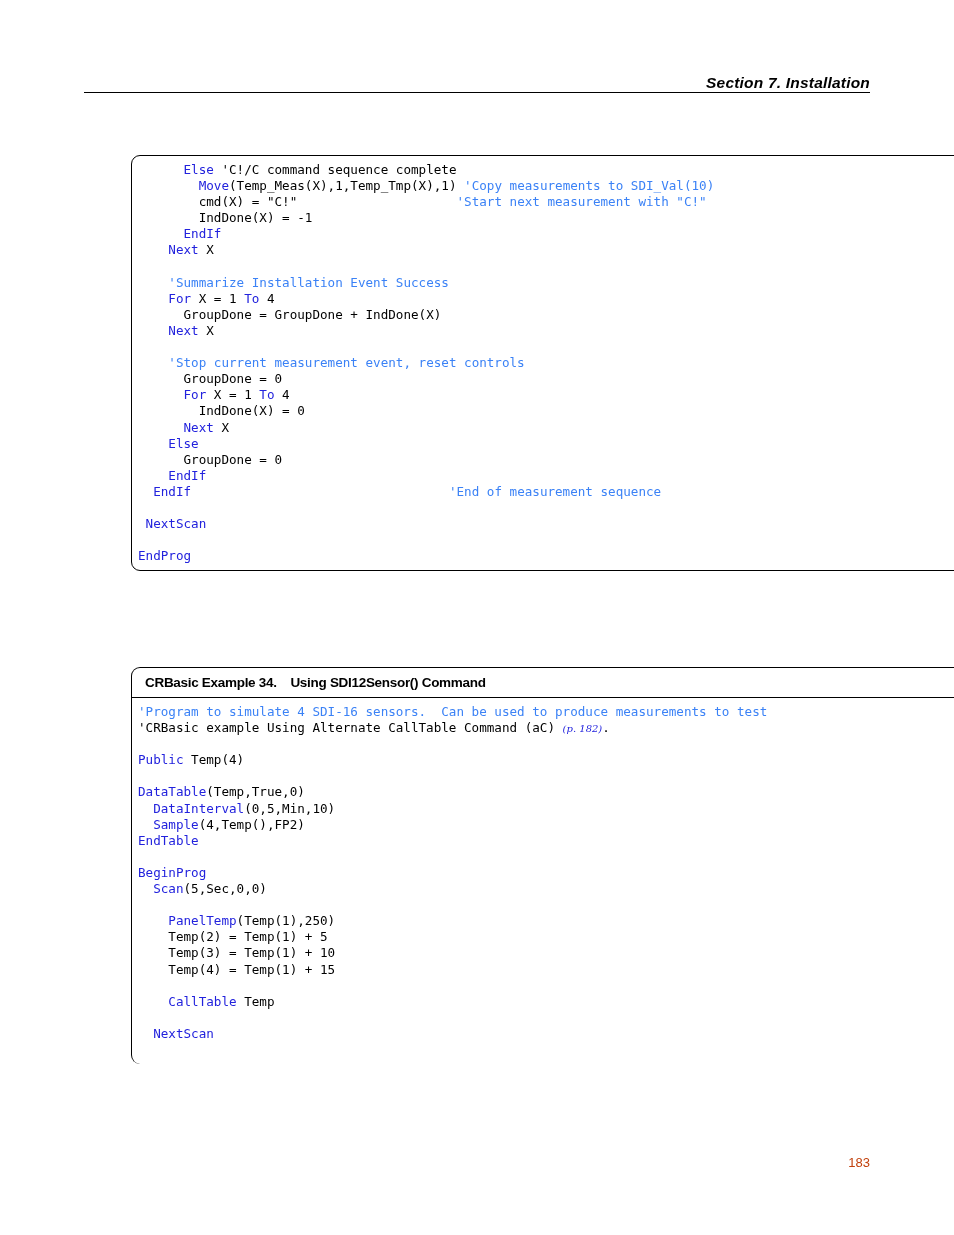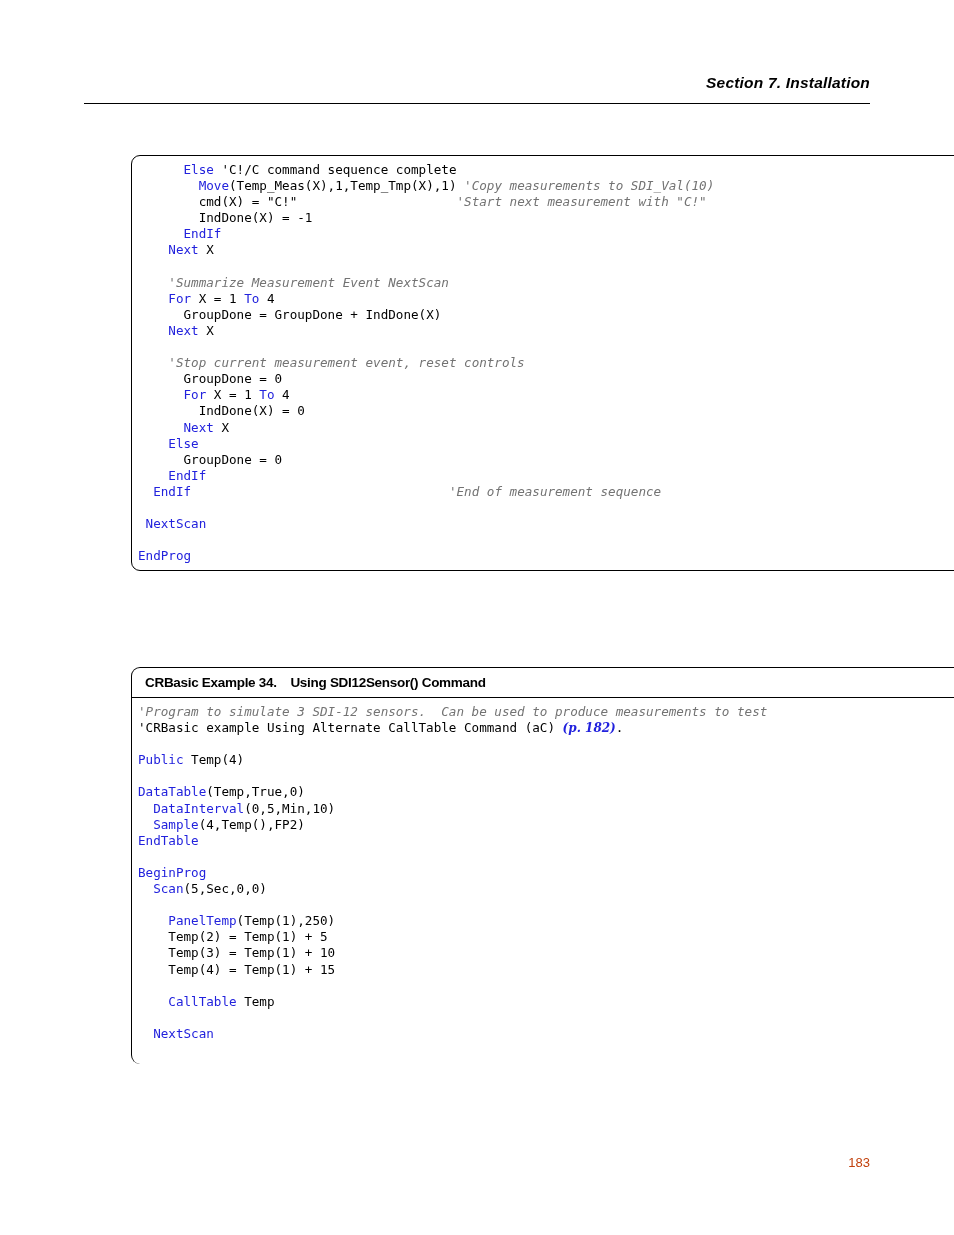--- a/index.html
+++ b/index.html
@@ -16,21 +16,21 @@
     overflow: hidden;
   }
 
   
   .page-header {
     position: absolute;
     left: 84px;
     top: 74px;
     width: 786px;
     border-bottom: 1.4px solid #000;
-    padding-bottom: 11px;
+    padding-bottom: 0;
     text-align: right;
   }
   .page-header .hdr-text {
     font-family: "Liberation Sans", sans-serif;
     font-style: italic;
     font-weight: bold;
     font-size: 15.5px;
     letter-spacing: 0.2px;
     color: #000;
   }
@@ -75,28 +75,28 @@
     font-family: "DejaVu Sans Mono", monospace;
     font-size: 12.6px;
     line-height: 16.1px;
     white-space: pre;
     color: #000000;
     height: 16.1px;
   }
 
   
   .kw   { color: #2222dd; }
-  .cmt  { color: #737373; font-style: italic; }
+  .cmt  { color: #3b82f6; }
   .cmt-dark { color: #000000; }
   .lnk  {
     color: #2222dd;
     font-family: "DejaVu Serif", serif;
     font-style: italic;
-    font-weight: bold;
-    font-size: 12px;
+    font-weight: normal;
+    font-size: 10px;
   }
 
   
   .page-number {
     position: absolute;
     right: 84px;
     top: 1155px;
     font-family: "Liberation Sans", sans-serif;
     font-size: 13px;
     color: #c2410c;
@@ -112,21 +112,21 @@
 <div id="blocks-root">
     <div class="code-block block-one">
       <div class="code-body">
         <div class="code-line"><span>      </span><span class="kw">Else</span><span> 'C!/C command sequence complete</span></div>
         <div class="code-line"><span>        </span><span class="kw">Move</span><span>(Temp_Meas(X),1,Temp_Tmp(X),1) </span><span class="cmt">'Copy measurements to SDI_Val(10)</span></div>
         <div class="code-line"><span>        </span><span>cmd(X) = "C!"                     </span><span class="cmt">'Start next measurement with "C!"</span></div>
         <div class="code-line"><span>        </span><span>IndDone(X) = -1</span></div>
         <div class="code-line"><span>      </span><span class="kw">EndIf</span></div>
         <div class="code-line"><span>    </span><span class="kw">Next</span><span> X</span></div>
         <div class="code-line"><span></span><span> </span></div>
-        <div class="code-line"><span>    </span><span class="cmt">'Summarize Measurement Event NextScan</span></div>
+        <div class="code-line"><span>    </span><span class="cmt">'Summarize Installation Event Success</span></div>
         <div class="code-line"><span>    </span><span class="kw">For</span><span> X = 1 </span><span class="kw">To</span><span> 4</span></div>
         <div class="code-line"><span>      </span><span>GroupDone = GroupDone + IndDone(X)</span></div>
         <div class="code-line"><span>    </span><span class="kw">Next</span><span> X</span></div>
         <div class="code-line"><span></span><span> </span></div>
         <div class="code-line"><span>    </span><span class="cmt">'Stop current measurement event, reset controls</span></div>
         <div class="code-line"><span>      </span><span>GroupDone = 0</span></div>
         <div class="code-line"><span>      </span><span class="kw">For</span><span> X = 1 </span><span class="kw">To</span><span> 4</span></div>
         <div class="code-line"><span>        </span><span>IndDone(X) = 0</span></div>
         <div class="code-line"><span>      </span><span class="kw">Next</span><span> X</span></div>
         <div class="code-line"><span>    </span><span class="kw">Else</span></div>
@@ -135,21 +135,21 @@
         <div class="code-line"><span>  </span><span class="kw">EndIf</span><span>                                  </span><span class="cmt">'End of measurement sequence</span></div>
         <div class="code-line"><span></span><span> </span></div>
         <div class="code-line"><span> </span><span class="kw">NextScan</span></div>
         <div class="code-line"><span></span><span> </span></div>
         <div class="code-line"><span></span><span class="kw">EndProg</span></div>
       </div>
     </div>
     <div class="code-block block-two">
       <div class="block-title">CRBasic Example 34.    Using SDI12Sensor() Command</div>
       <div class="code-body">
-        <div class="code-line"><span></span><span class="cmt">'Program to simulate 3 SDI-12 sensors.  Can be used to produce measurements to test</span></div>
+        <div class="code-line"><span></span><span class="cmt">'Program to simulate 4 SDI-16 sensors.  Can be used to produce measurements to test</span></div>
         <div class="code-line"><span></span><span class="cmt-dark">'CRBasic example Using Alternate CallTable Command (aC) </span><span class="lnk">(p. 182)</span><span class="cmt-dark">.</span></div>
         <div class="code-line"><span></span><span> </span></div>
         <div class="code-line"><span></span><span class="kw">Public</span><span> Temp(4)</span></div>
         <div class="code-line"><span></span><span> </span></div>
         <div class="code-line"><span></span><span class="kw">DataTable</span><span>(Temp,True,0)</span></div>
         <div class="code-line"><span>  </span><span class="kw">DataInterval</span><span>(0,5,Min,10)</span></div>
         <div class="code-line"><span>  </span><span class="kw">Sample</span><span>(4,Temp(),FP2)</span></div>
         <div class="code-line"><span></span><span class="kw">EndTable</span></div>
         <div class="code-line"><span></span><span> </span></div>
         <div class="code-line"><span></span><span class="kw">BeginProg</span></div>

